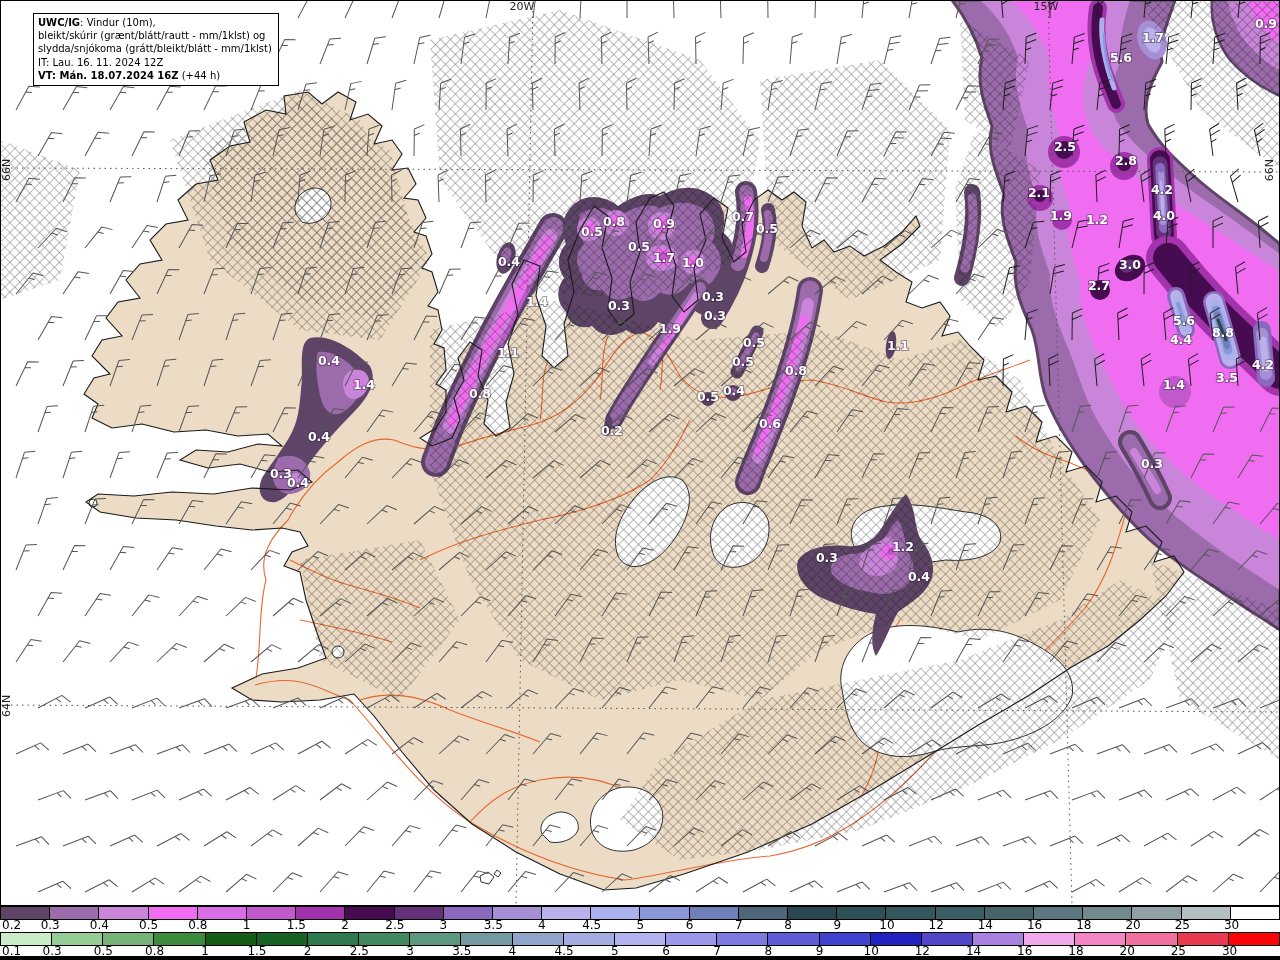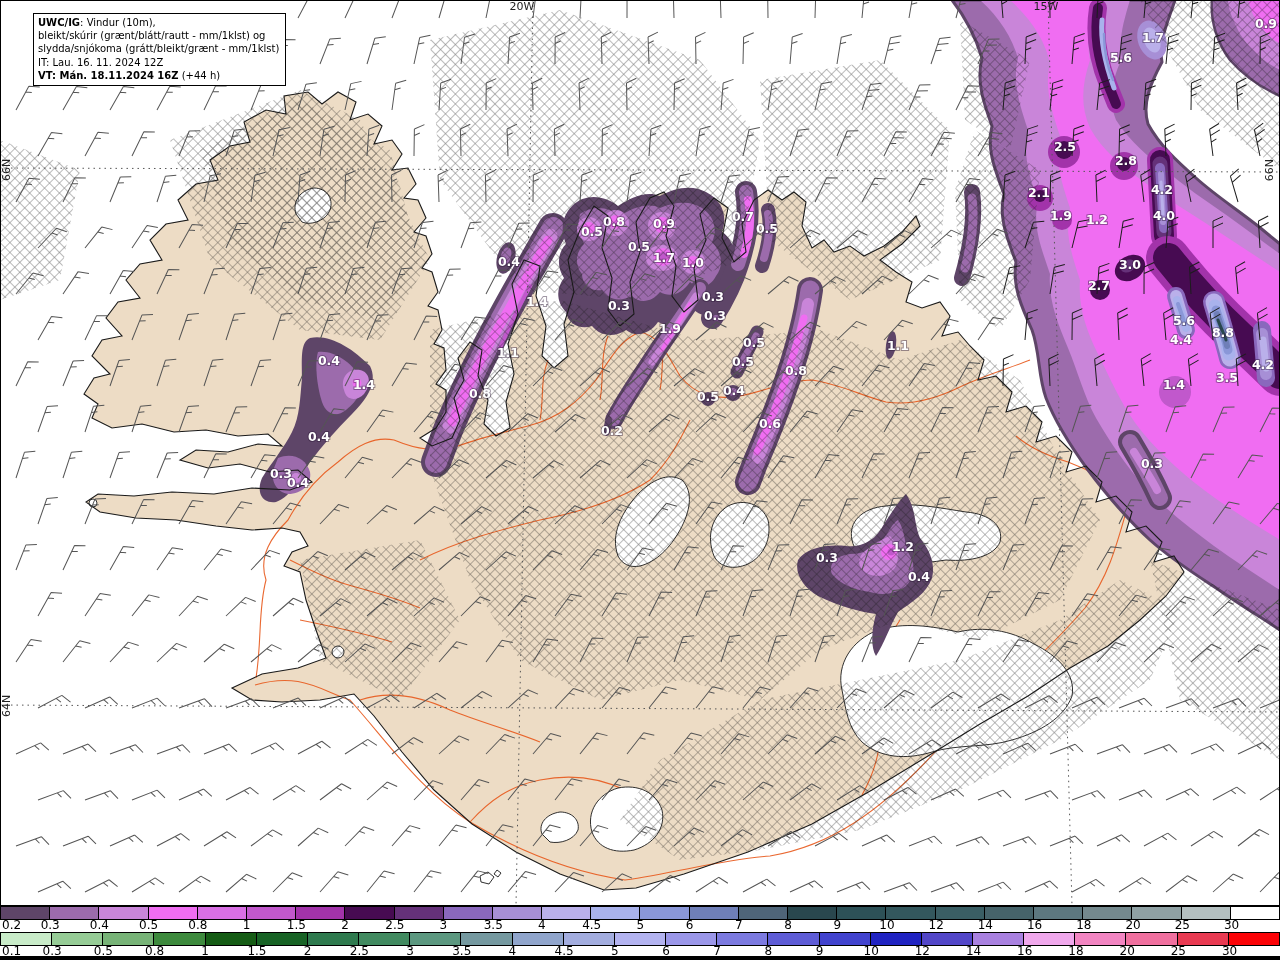--- a/index.html
+++ b/index.html
@@ -1857,23 +1857,23 @@
         <text x="1174" y="389">1.4</text>
         <text x="1152" y="468">0.3</text>
       </g>
 
     <rect x="0.5" y="0.5" width="1279" height="905" fill="none" stroke="#000" stroke-width="1"></rect>
   </svg>
 
   <div id="titlebox">
     <div><b>UWC/IG</b><span>: Vindur (10m),</span></div>
     <div>bleikt/skúrir (grænt/blátt/rautt - mm/1klst) og</div>
-    <div>slydda/snjókoma (grátt/bleikt/grænt - mm/1klst)</div>
+    <div>slydda/snjókoma (grátt/bleikt/blátt - mm/1klst)</div>
     <div>IT: Lau. 16. 11. 2024 12Z</div>
-    <div><b>VT: Mán. 18.11.2024 16Z</b><span> (+44 h)</span></div>
+    <div><b>VT: Mán. 18.07.2024 16Z</b><span> (+44 h)</span></div>
   </div>
 
   <div id="legend">
     <div class="band" id="band-snow">
         <div class="lcell" style="background: rgb(94, 69, 104);"></div>
         <div class="lcell" style="background: rgb(156, 107, 172);"></div>
         <div class="lcell" style="background: rgb(201, 133, 217);"></div>
         <div class="lcell" style="background: rgb(240, 109, 242);"></div>
         <div class="lcell" style="background: rgb(217, 111, 228);"></div>
         <div class="lcell" style="background: rgb(193, 88, 204);"></div>

